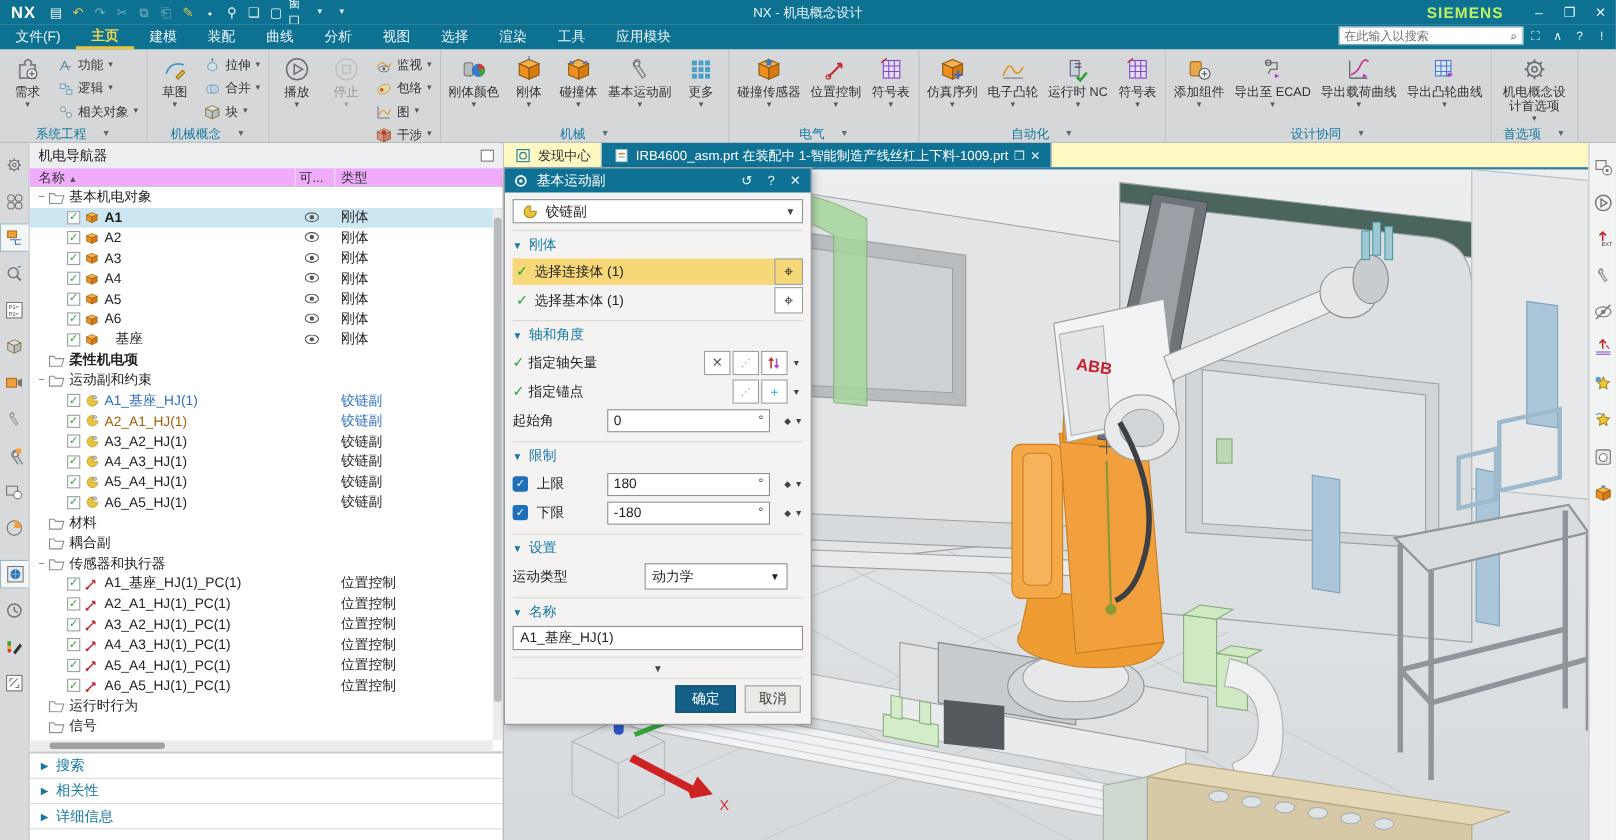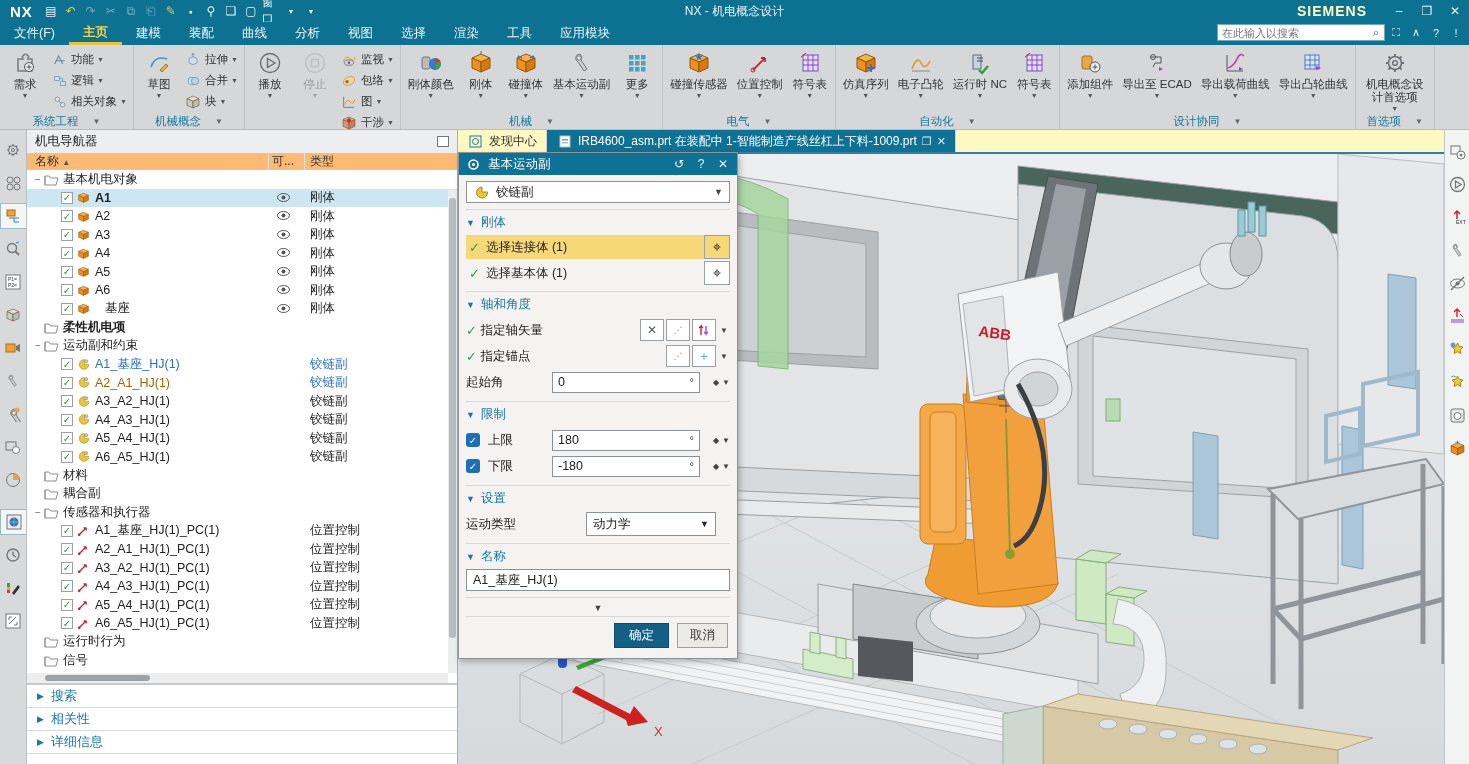--- a/index.html
+++ b/index.html
@@ -10,21 +10,21 @@
   
   .titlebar { position:absolute; left:0; top:0; width:1469px; height:22px; background:#0d7191;
     display:flex; align-items:center; color:#fff; }
   .nx-logo { font-weight:bold; font-size:15px; padding:0 8px 0 10px; letter-spacing:1px; }
   .qa-icon { width:18px; height:18px; display:flex; align-items:center; justify-content:center;
     font-size:12px; color:#e8f2f6; margin:0 1px; }
   .qa-icon.dim { opacity:.45; }
   .qa-icon.gold { color:#e9c94a; }
   .win-title { position:absolute; left:50%; transform:translateX(-50%); font-size:12px; color:#eaf4f8; }
   .tb-right { position:absolute; right:0; top:0; height:22px; display:flex; align-items:center; }
-  .siemens { font-weight:bold; font-size:14px; letter-spacing:1px; color:#fef9c3; margin-right:18px;margin-left:32px; }
+  .siemens { font-weight:bold; font-size:14px; letter-spacing:1px; color:#bef264; margin-right:18px;margin-left:32px; }
   .winbtn { width:28px; height:22px; display:flex; align-items:center; justify-content:center; font-size:12px; color:#eaf4f8; }
 
   
   .menubar { position:absolute; left:0; top:22px; width:1469px; height:23px; background:#0d7191;
     display:flex; align-items:center; }
   .menu-item { color:#eef6f9; padding:3px 14px; font-size:12.5px; height:23px; display:flex; align-items:center; }
   .menu-item.active { color:#f0d355; border-bottom:3px solid #e7c33f; font-weight:bold; }
   .mb-right { position:absolute; right:4px; top:2px; display:flex; align-items:center; gap:2px; }
   .searchbox { width:168px; height:17px; background:#fff; border:1px solid #6fa7bc; display:flex; align-items:center; }
   .searchbox input { flex:1; border:none; outline:none; font-size:11px; padding:0 4px; color:#555;
@@ -56,21 +56,21 @@
   .lsicon { width:24px; height:26px; display:flex; align-items:center; justify-content:center; margin-top:7px; }
   .lsicon.active { background:#f4f5f5; border:1px solid #9fb9c4; border-right:none; width:26px; }
 
   
   .nav { position:absolute; left:27px; top:0; width:431px; height:634px; background:#fff;
     border-right:1px solid #a9adb0; display:flex; flex-direction:column; }
   .nav-title { height:23px; background:#eceeef; display:flex; align-items:center; padding:0 8px;
     font-size:12.5px; color:#222; }
   .nav-title .float-btn { margin-left:auto; width:12px; height:11px; border:1px solid #777; background:#fff; }
   .nav-cols { height:17px; display:flex; border-bottom:1px solid #c7cacc; font-size:12px; color:#333;
-    background:#fdba74; }
+    background:#f0abfc; }
   .nav-cols .c-name { flex:1; padding-left:8px; border-right:1px solid #e0e2e3; }
   .nav-cols .c-vis  { width:36px; border-right:1px solid #e0e2e3; padding-left:3px; }
   .nav-cols .c-type { width:152px; padding-left:5px; }
   .tree { flex:0 0 auto; height:503px; overflow:hidden; position:relative; }
   .trow { display:flex; height:18.5px; align-items:center; font-size:12.5px; }
   .trow.selected { background:#cde7f2; }
   .trow .t-name { flex:1; display:flex; align-items:center; overflow:hidden; white-space:nowrap; }
   .trow .t-vis { width:36px; display:flex; justify-content:flex-start; padding-left:8px; }
   .trow .t-type { width:152px; padding-left:5px; }
   .expander { width:10px; font-size:10px; color:#666; text-align:center; }

